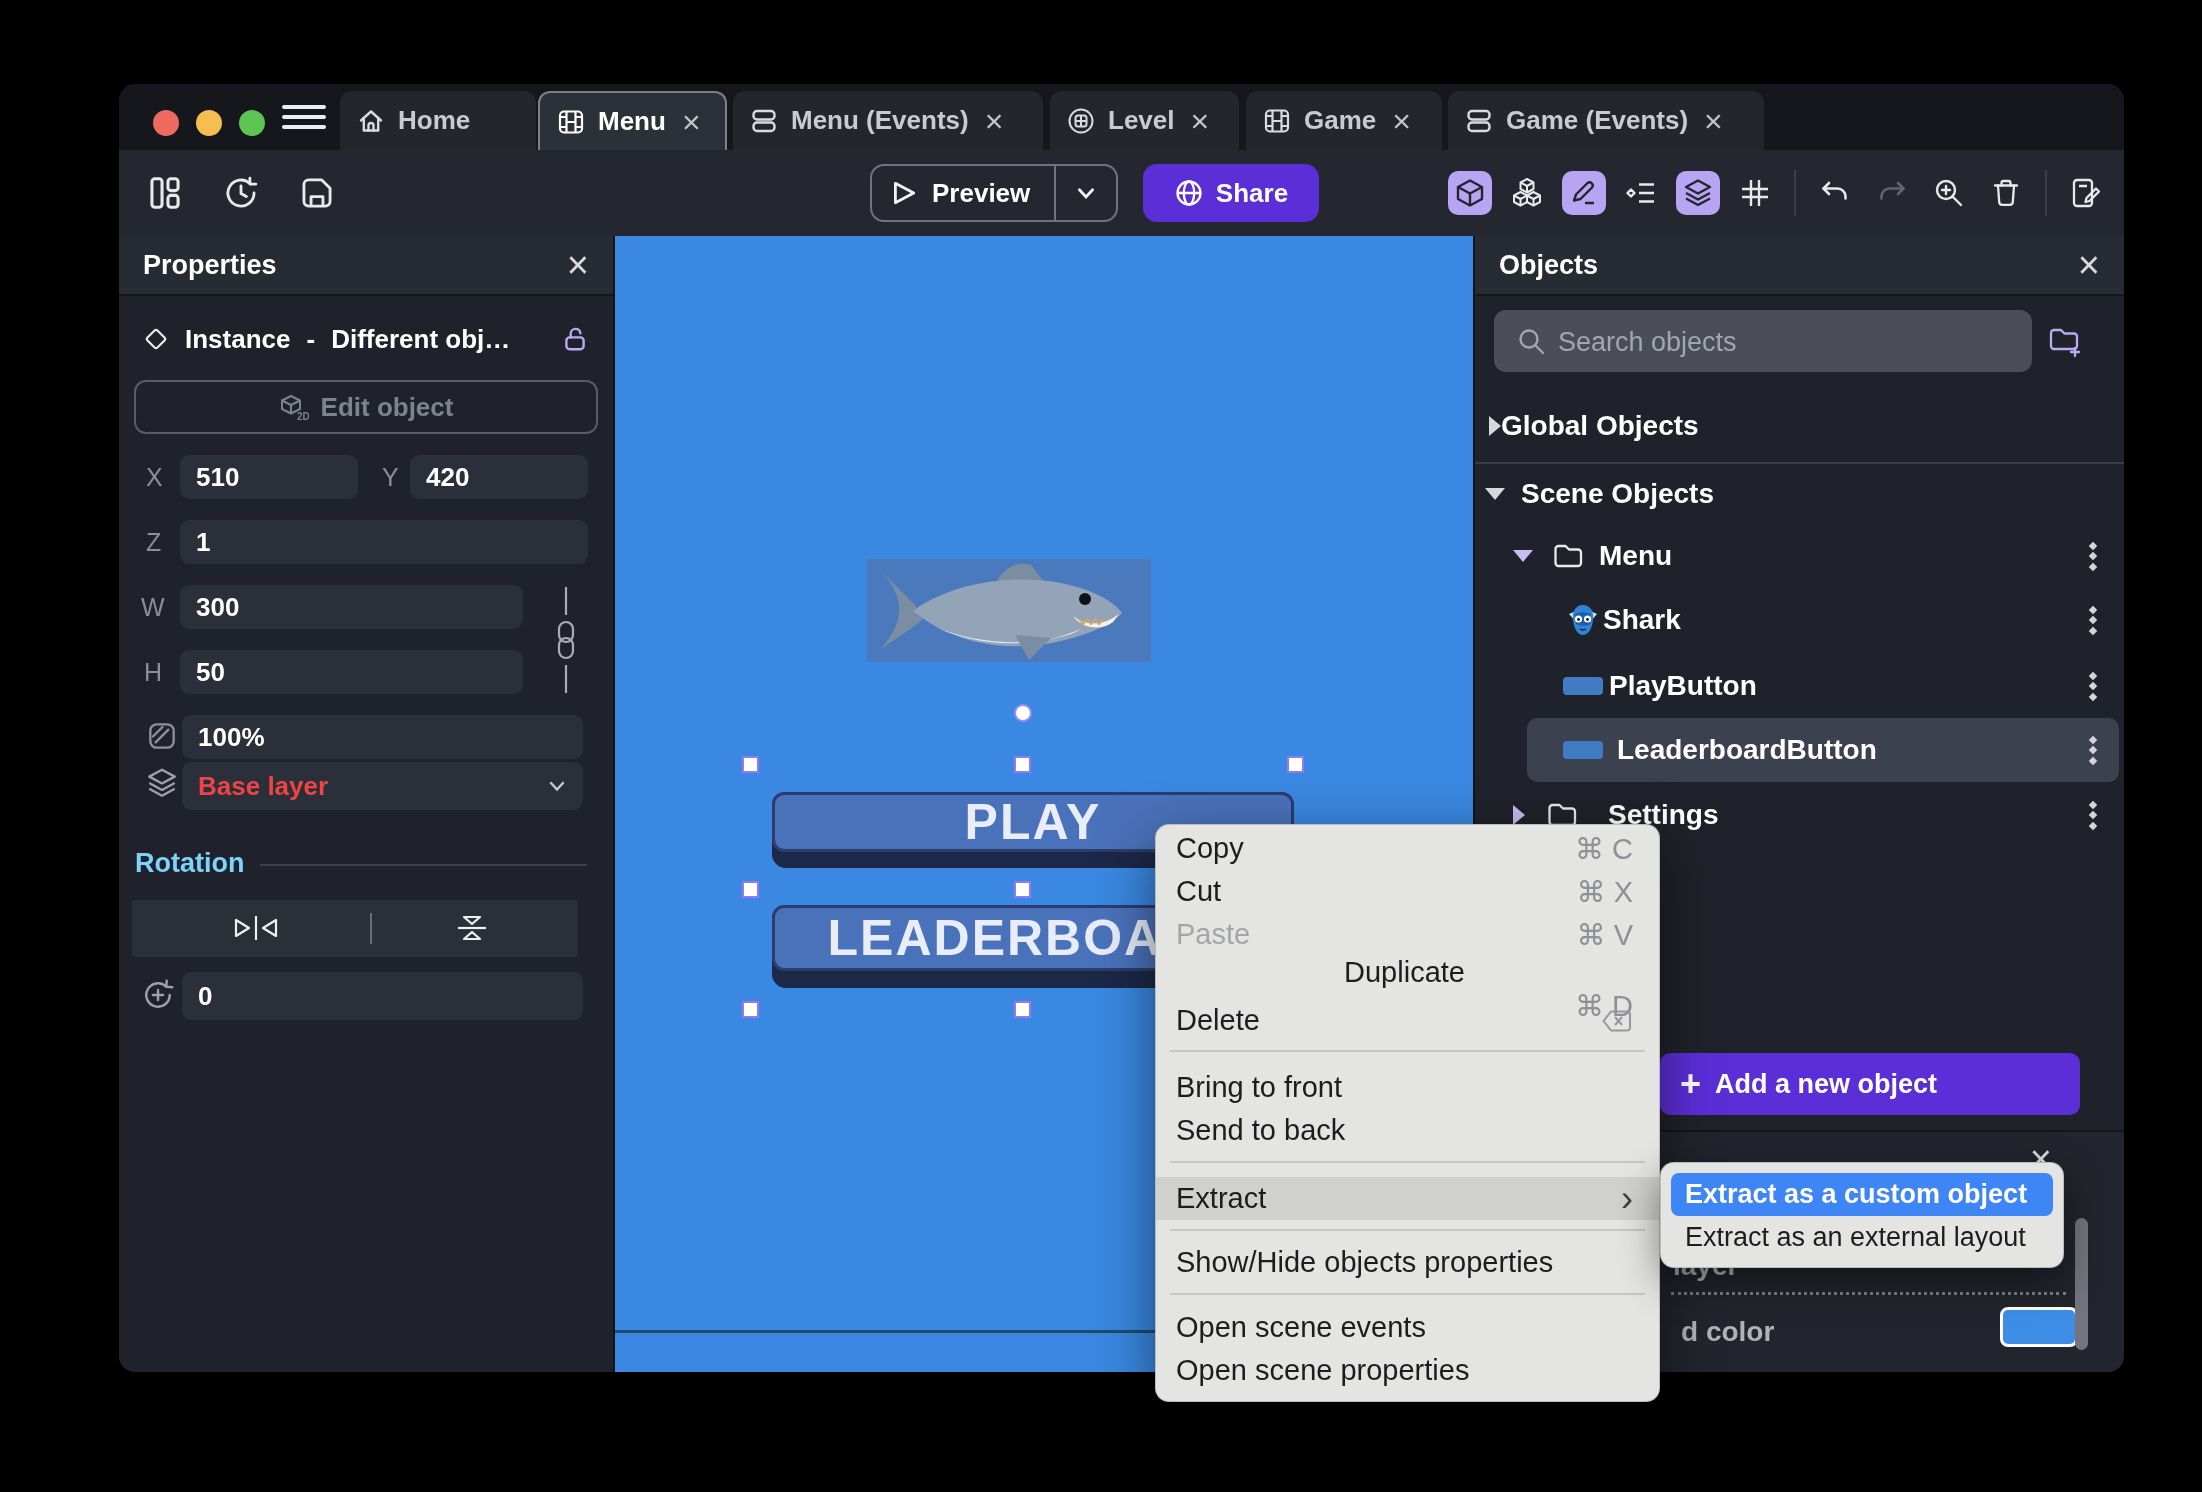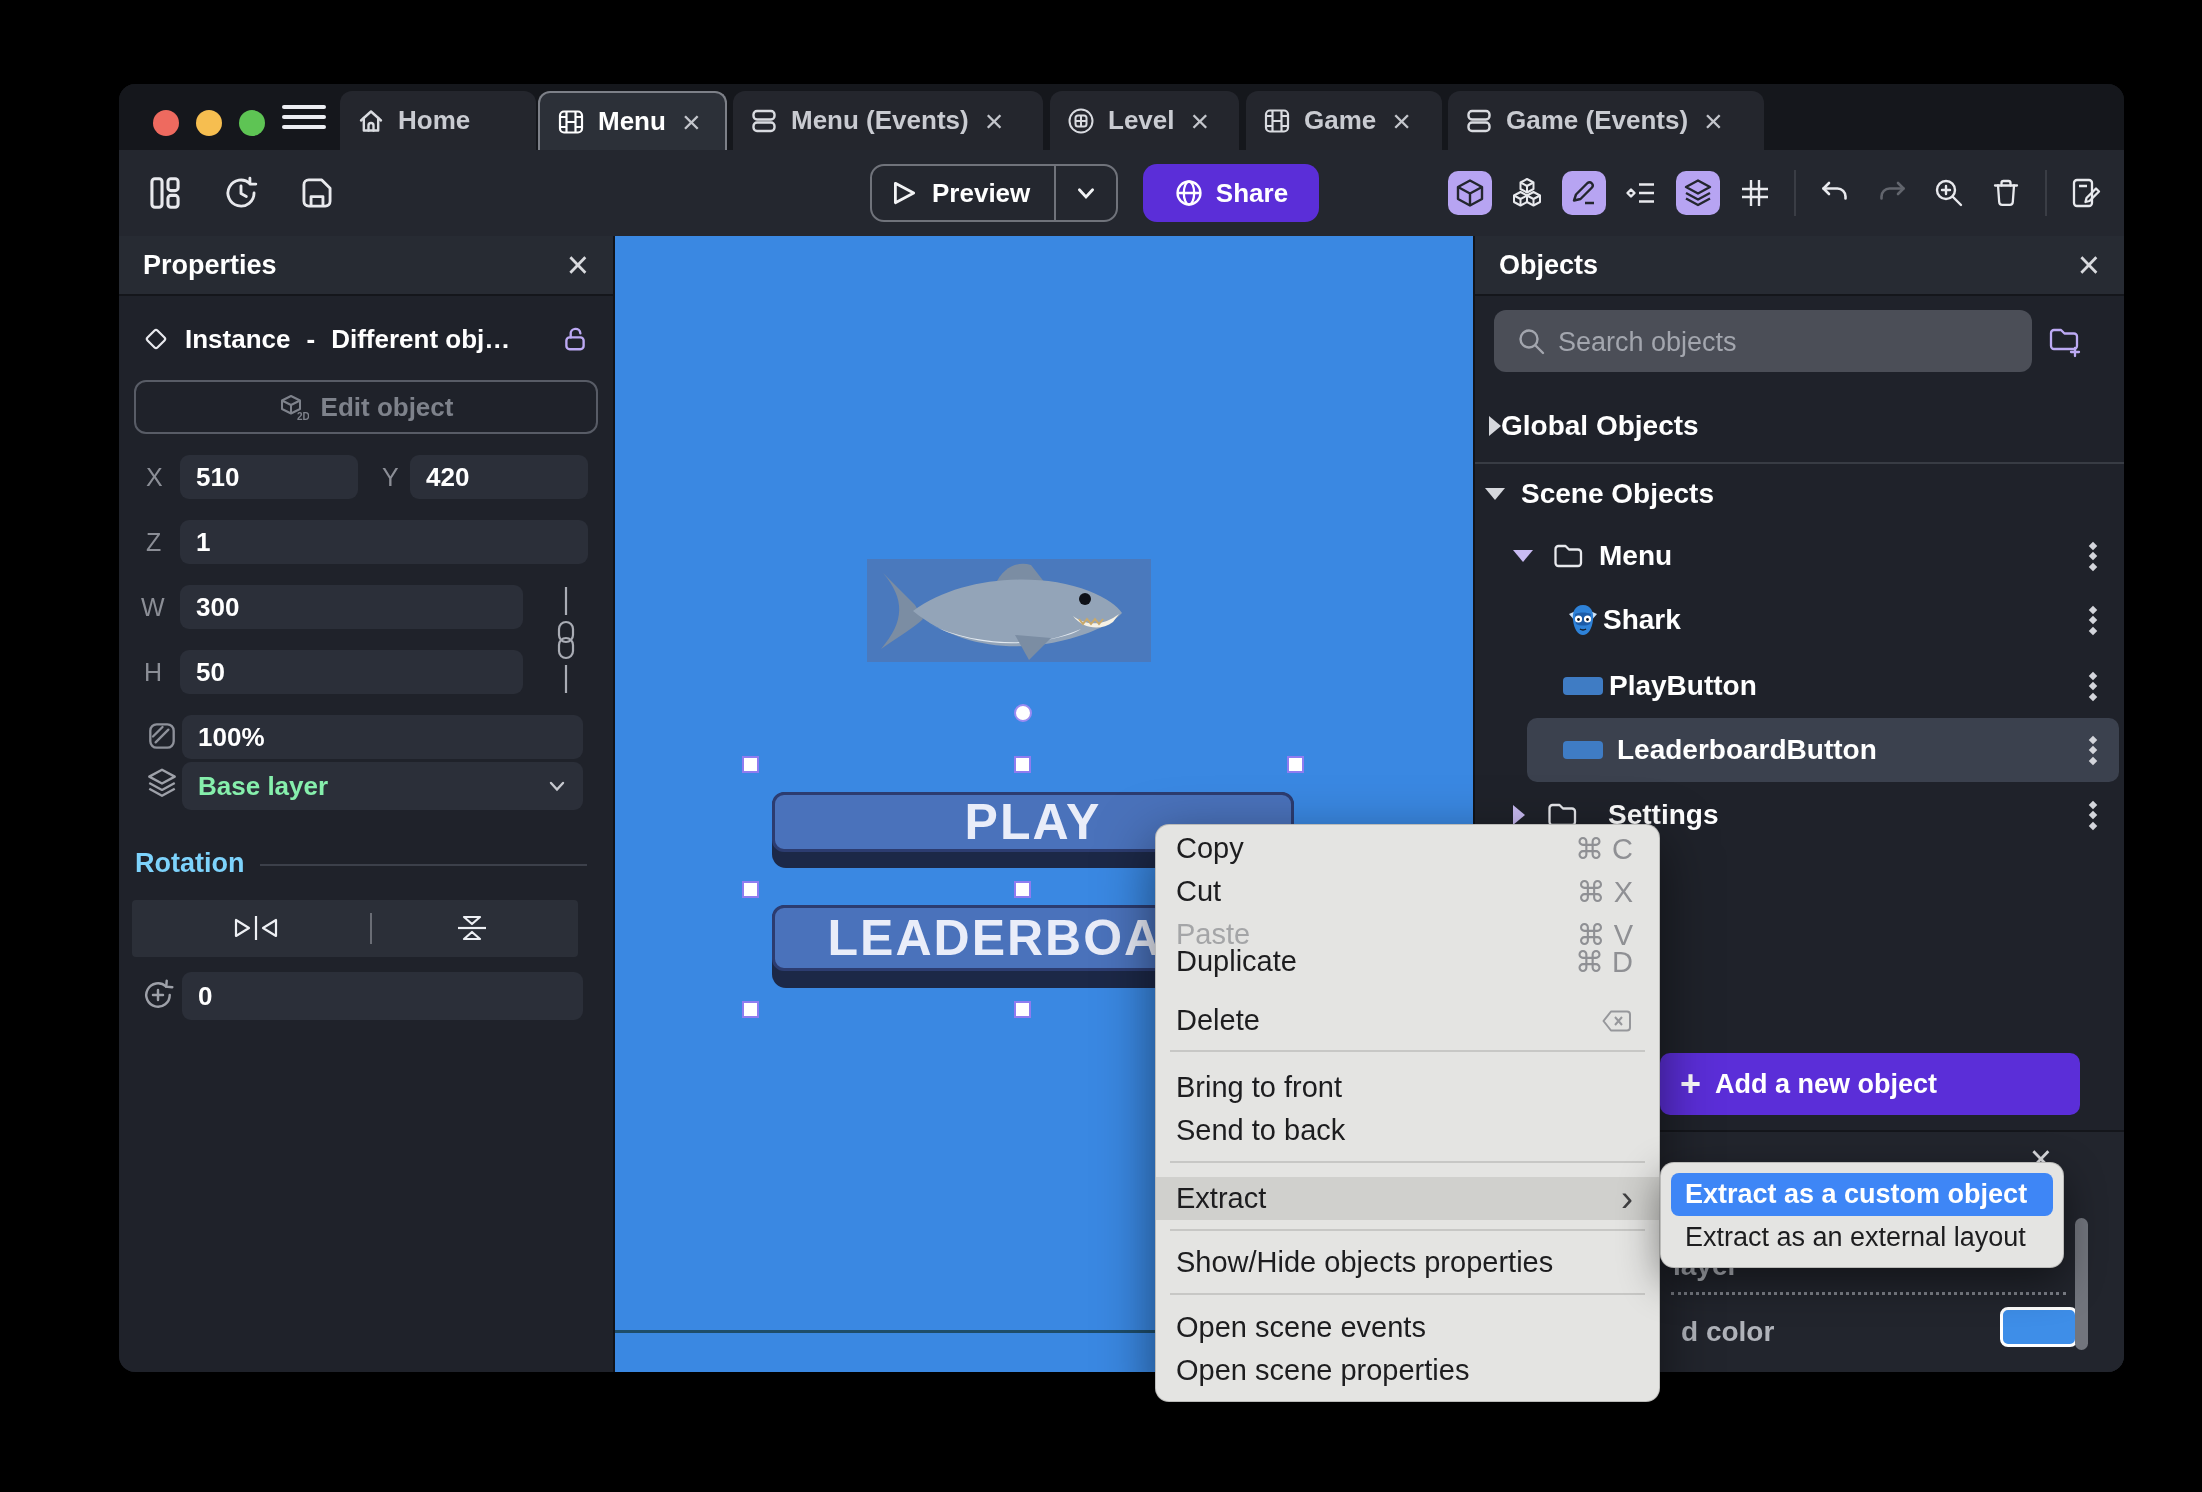--- a/index.html
+++ b/index.html
@@ -48,21 +48,21 @@
             font-size:26px;font-weight:600;color:#fff;}
   .inst-row .lock{margin-left:auto;display:flex;}
   .edit-btn{position:absolute;left:15px;top:144px;width:464px;height:54px;border:2px solid #585c66;border-radius:12px;
             box-sizing:border-box;display:flex;align-items:center;justify-content:center;gap:12px;
             color:#7e828b;font-size:26px;font-weight:700;}
   .plabel{position:absolute;color:#8b8e96;font-size:25px;line-height:44px;height:44px;}
   .pfield{position:absolute;height:44px;background:#2b2f39;border:none;border-radius:9px;color:#fff;
           font-size:26px;font-weight:600;padding:0 16px;box-sizing:border-box;font-family:inherit;outline:none;}
   .picon{position:absolute;display:flex;}
   .layer-select{position:absolute;left:63px;top:526px;width:401px;height:48px;background:#2b2f39;border-radius:9px;
-                display:flex;align-items:center;padding:0 16px;box-sizing:border-box;font-size:26px;font-weight:600;color:#86efac;}
+                display:flex;align-items:center;padding:0 16px;box-sizing:border-box;font-size:26px;font-weight:600;color:#ef4444;}
   .layer-select .chev{margin-left:auto;display:flex;}
   .rot-title{position:absolute;left:16px;top:612px;font-size:27px;font-weight:700;color:#7dd3fc;}
   .rot-line{position:absolute;left:141px;right:26px;top:628px;height:2px;background:#3c404a;}
   .flip-bar{position:absolute;left:13px;top:664px;width:446px;height:57px;background:#2b2f38;border-radius:4px;}
   .flip-bar .fdiv{position:absolute;left:238px;top:13px;width:2px;height:31px;background:#6a6d75;}
   .flip-h{position:absolute;left:96px;top:11px;}
   .flip-v{position:absolute;left:320px;top:11px;}
   
   .canvas{position:absolute;top:152px;left:496px;width:858px;bottom:0;background:#3a88e2;overflow:hidden;}
   .shark-box{position:absolute;left:252px;top:323px;width:284px;height:103px;background:#4a79bd;}
@@ -612,21 +612,21 @@
       <span class="ctx-short">⌘ C</span>
     </div>
     <div class="ctx-row" style="top:45px;">
       <span>Cut</span>
       <span class="ctx-short">⌘ X</span>
     </div>
     <div class="ctx-row disabled" style="top:88px;">
       <span>Paste</span>
       <span class="ctx-short">⌘ V</span>
     </div>
-    <div class="ctx-row" style="top:115px;">
+    <div class="ctx-row" style="top:131px;flex-direction:column;">
       <span>Duplicate</span>
       <span class="ctx-short">⌘ D</span>
     </div>
     <div class="ctx-row" style="top:174px;">
       <span>Delete</span>
       <span class="ctx-short">
         <svg width="32" height="26" viewBox="0 0 32 26" fill="none" stroke="#96979b" stroke-width="2" stroke-linejoin="round">
             <path d="M10 3.5 H26 a3 3 0 0 1 3 3 v13 a3 3 0 0 1 -3 3 H10 L2.5 13 Z"></path>
             <path d="M14 9 l7 8 M21 9 l-7 8"></path>
           </svg>

